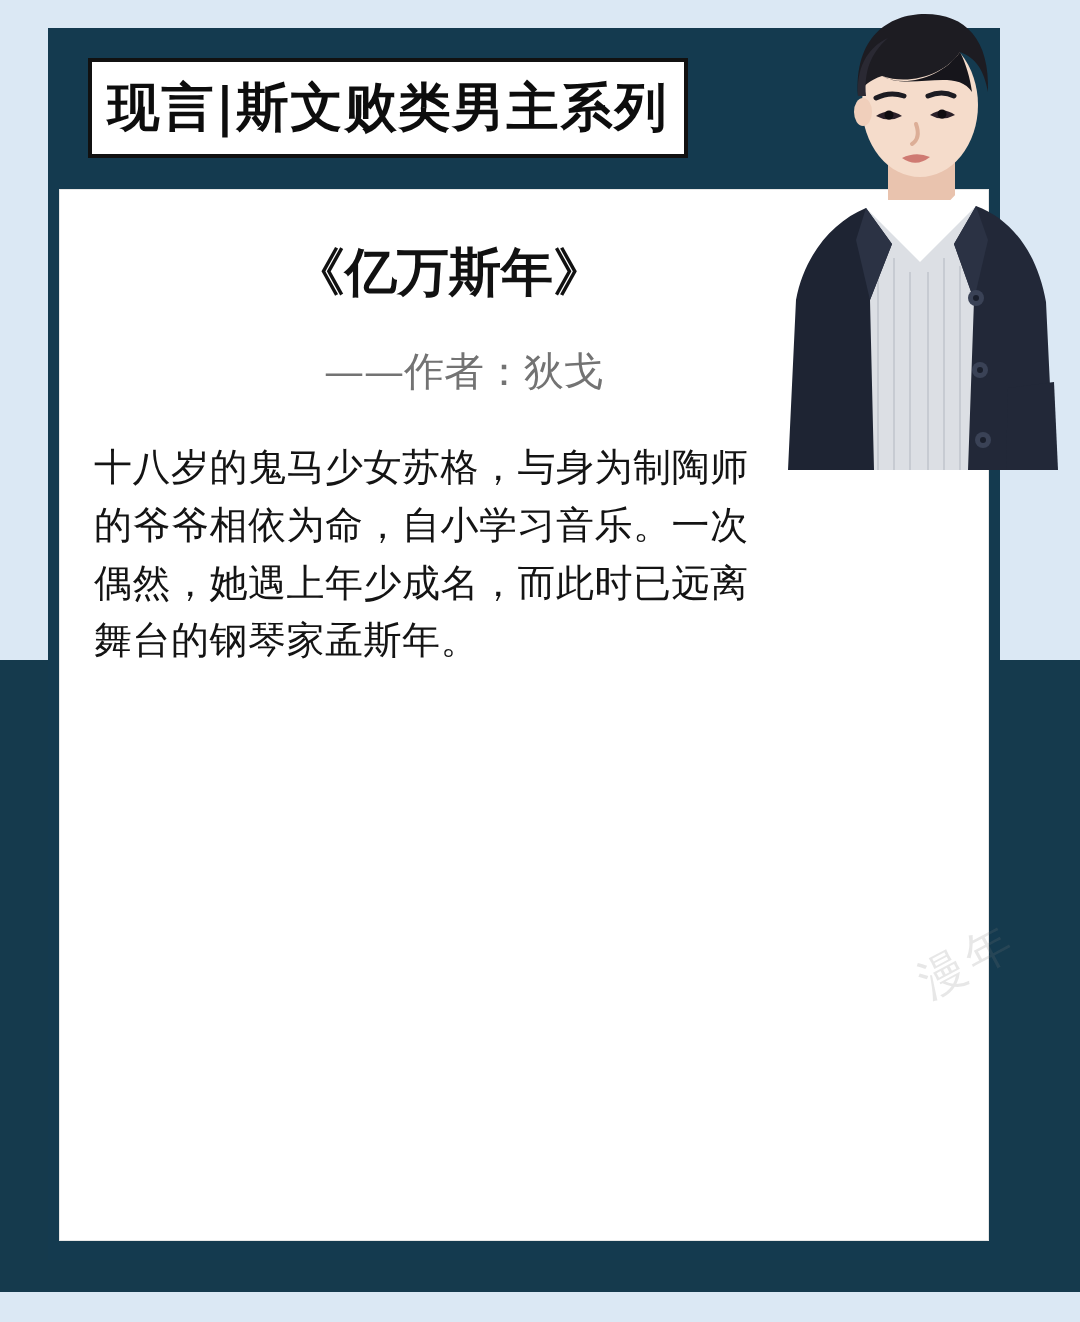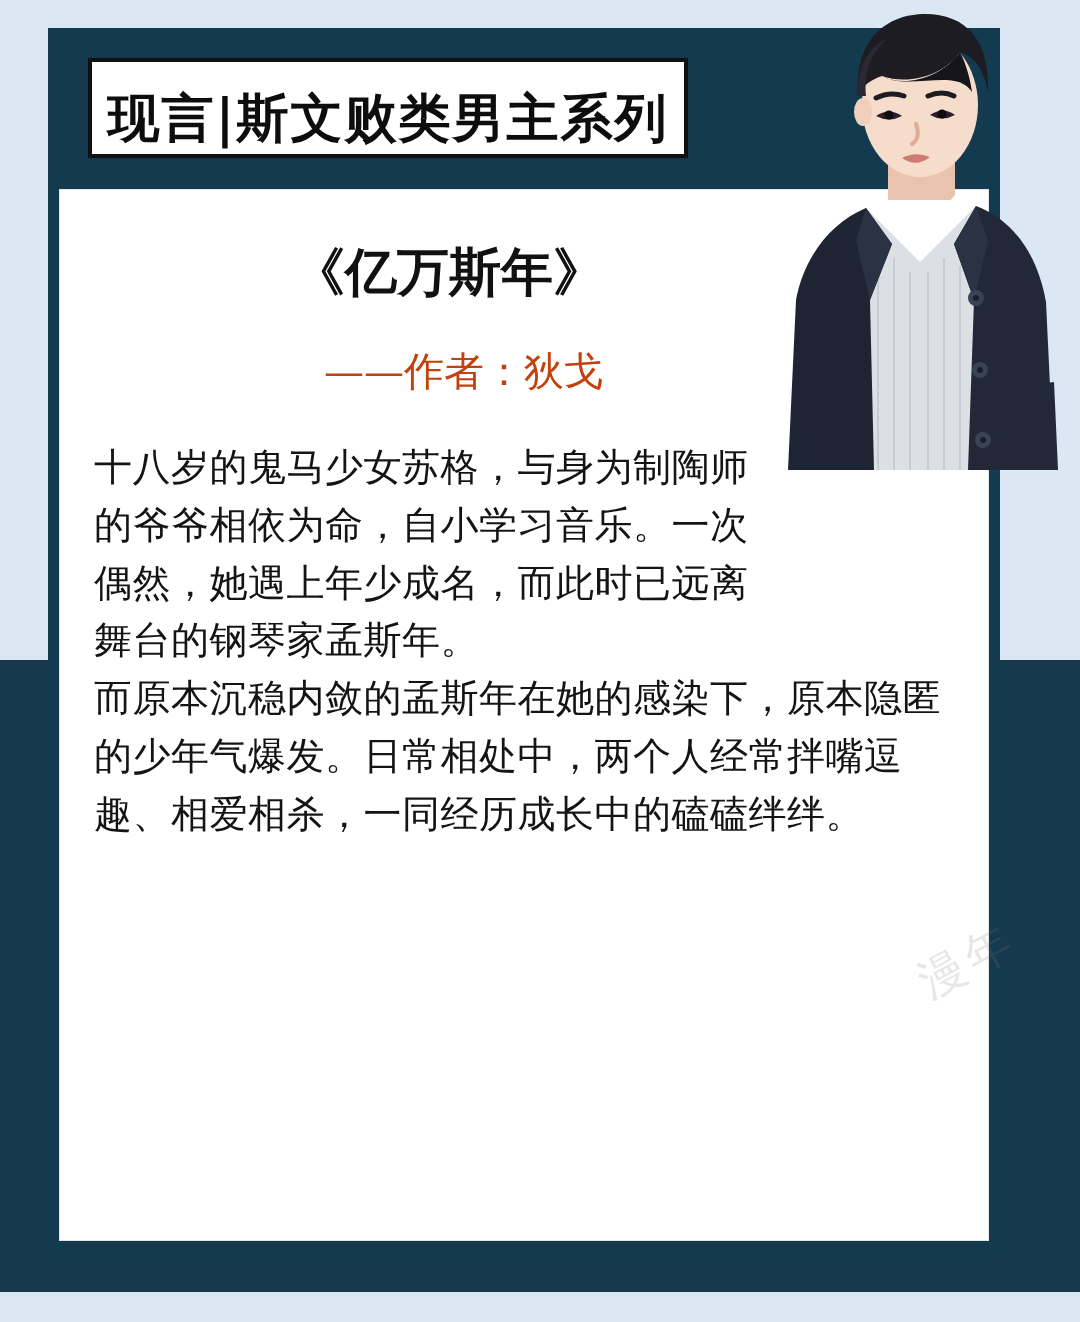--- a/index.html
+++ b/index.html
@@ -48,21 +48,21 @@
   
   .title-ribbon {
     position: absolute;
     left: 88px;
     top: 58px;
     width: 600px;
     height: 100px;
     background: #ffffff;
     border: 4px solid #111111;
     display: flex;
-    align-items: flex-end;
+    align-items: center;
     justify-content: center;
     box-sizing: border-box;
     z-index: 5;
   }
   .title-ribbon .title-text {
     font-family: "DejaVu Serif", "Liberation Serif", serif;
     font-weight: bold;
     font-size: 52px;
     letter-spacing: 2px;
     color: #0d0d0d;
@@ -87,21 +87,21 @@
     font-weight: bold;
     font-size: 52px;
     color: #111111;
     margin-top: 48px;
     padding-right: 150px;
   }
   .book-author {
     text-align: center;
     font-family: "DejaVu Serif", "Liberation Serif", serif;
     font-size: 40px;
-    color: #c2410c;
+    color: #737373;
     margin-top: 36px;
     padding-right: 120px;
   }
 
   .synopsis {
     margin: 40px 34px 0 34px;
     font-family: "DejaVu Serif", "Liberation Serif", serif;
     font-size: 38px;
     line-height: 1.52;
     color: #141414;
@@ -155,21 +155,20 @@
 <div class="title-ribbon">
   <span class="title-text">现言|斯文败类男主系列</span>
 </div>
 
 <div class="content-card">
   <div class="book-title">《亿万斯年》</div>
   <div class="book-author">——作者：狄戈</div>
 
   <div class="synopsis">
     <p class="first wrap-short">十八岁的鬼马少女苏格，与身为制陶师的爷爷相依为命，自小学习音乐。一次偶然，她遇上年少成名，而此时已远离舞台的钢琴家孟斯年。</p>
-    <p>而原本沉稳内敛的孟斯年在她的感染下，原本隐匿的少年气爆发。日常相处中，两个人经常拌嘴逗趣、相爱相杀，一同经历成长中的磕磕绊绊。</p>
   </div>
 </div>
 
 <div class="watermark">漫年</div>
 
 <div class="illustration">
   <svg width="310" height="470" viewBox="0 0 310 470" xmlns="http://www.w3.org/2000/svg">
 
     <path d="M118 150 L118 200 L185 200 L185 145 Z" fill="#e9c3ae"></path>
 

